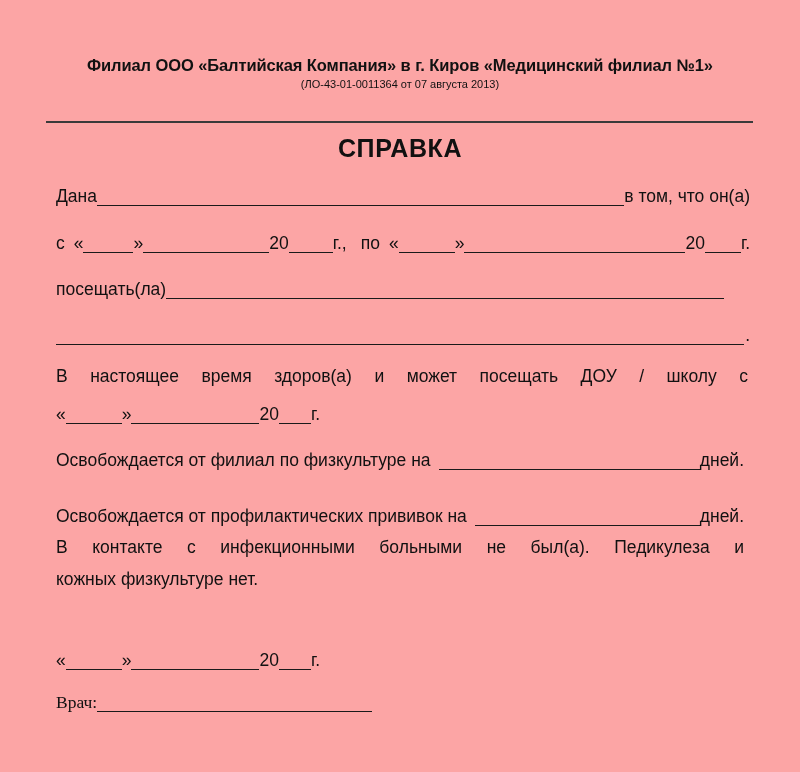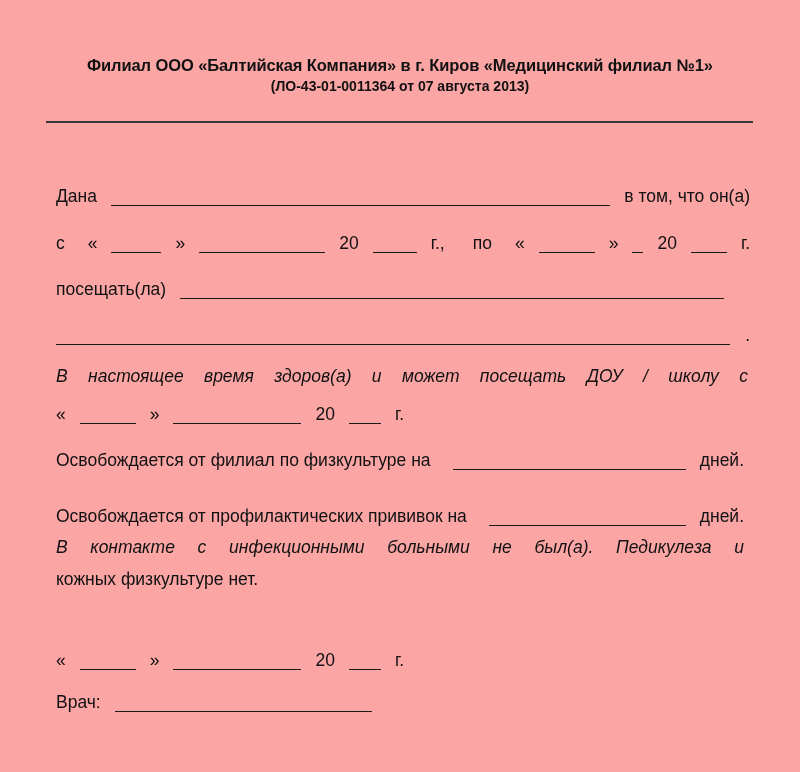--- a/index.html
+++ b/index.html
@@ -32,22 +32,22 @@
     text-align: center;
   }
   .header-line-1 {
     font-size: 16.5px;
     font-weight: bold;
     letter-spacing: -0.1px;
     line-height: 1.35;
     white-space: nowrap;
   }
   .header-line-2 {
-    font-size: 14px;
-    font-weight: bold;
+    font-size: 11px;
+    font-weight: normal;
     line-height: 1.35;
     margin-top: 1px;
   }
 
   .rule {
     position: absolute;
     left: 46px;
     top: 121px;
     width: 707px;
     height: 0;
@@ -73,29 +73,27 @@
     width: 694px;
     font-size: 17.5px;
     line-height: 1;
   }
 
   .row {
     position: relative;
     white-space: nowrap;
     display: flex;
     align-items: flex-end;
-    gap: 14px;
   }
 
   .row-justify {
     display: block;
     text-align: justify;
     text-align-last: justify;
     white-space: normal;
-    font-style: italic;
   }
 
   
   .fill {
     display: inline-block;
     border-bottom: 1.6px solid #1a1a1a;
     height: 0.95em;
     vertical-align: baseline;
     flex: 0 0 auto;
   }
@@ -108,41 +106,42 @@
   .r2  { top: 47px; }
   .r3  { top: 93px; }
   .r4  { top: 139px; }
   .r5  { top: 180px; }
   .r6  { top: 218px; }
   .r7  { top: 264px; }
   .r8  { top: 320px; }
   .r9  { top: 351px; }
   .r10 { top: 383px; }
   .r11 { top: 464px; }
-  .r12 { top: 506px; }
+  .r12 { top: 506px; font-family: Liberation Serif, serif; }
 
   .abs { position: absolute; left: 0; width: 100%; }
 
   .trailing-dot {
     flex: 0 0 auto;
     padding-left: 1px;
   }
 </style>
 </head>
 <body>
 
 <div class="page">
 
   <div class="header">
     <div class="header-line-1">Филиал ООО «Балтийская Компания» в г. Киров «Медицинский филиал №1»</div>
     <div class="header-line-2">(ЛО-43-01-0011364 от 07 августа 2013)</div>
   </div>
 
   <div class="rule"></div>
 
+  <div class="doc-title">СПРАВКА</div>
 
   <div class="body-block">
 
     <div class="row abs r1">
       <span class="txt">Дана</span>
       <span class="fill fill-grow"></span>
       <span class="txt">в том, что он(а)</span>
     </div>
 
     <div class="row abs r2">

